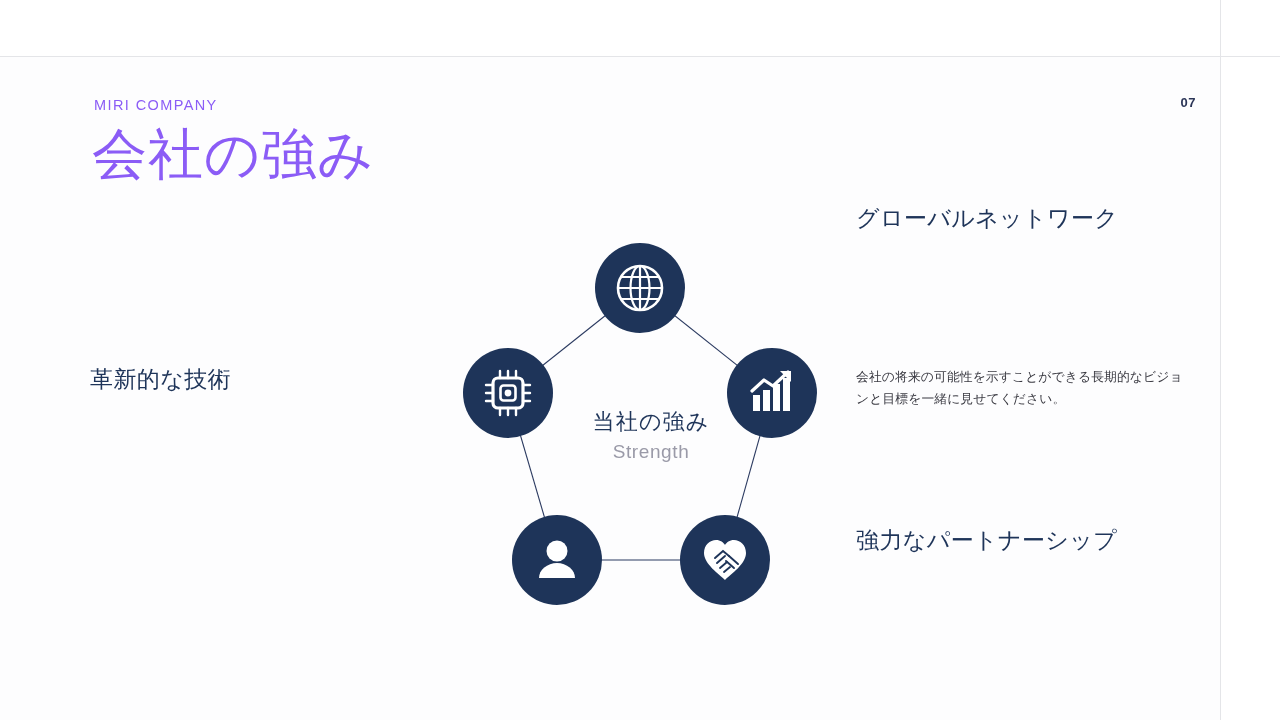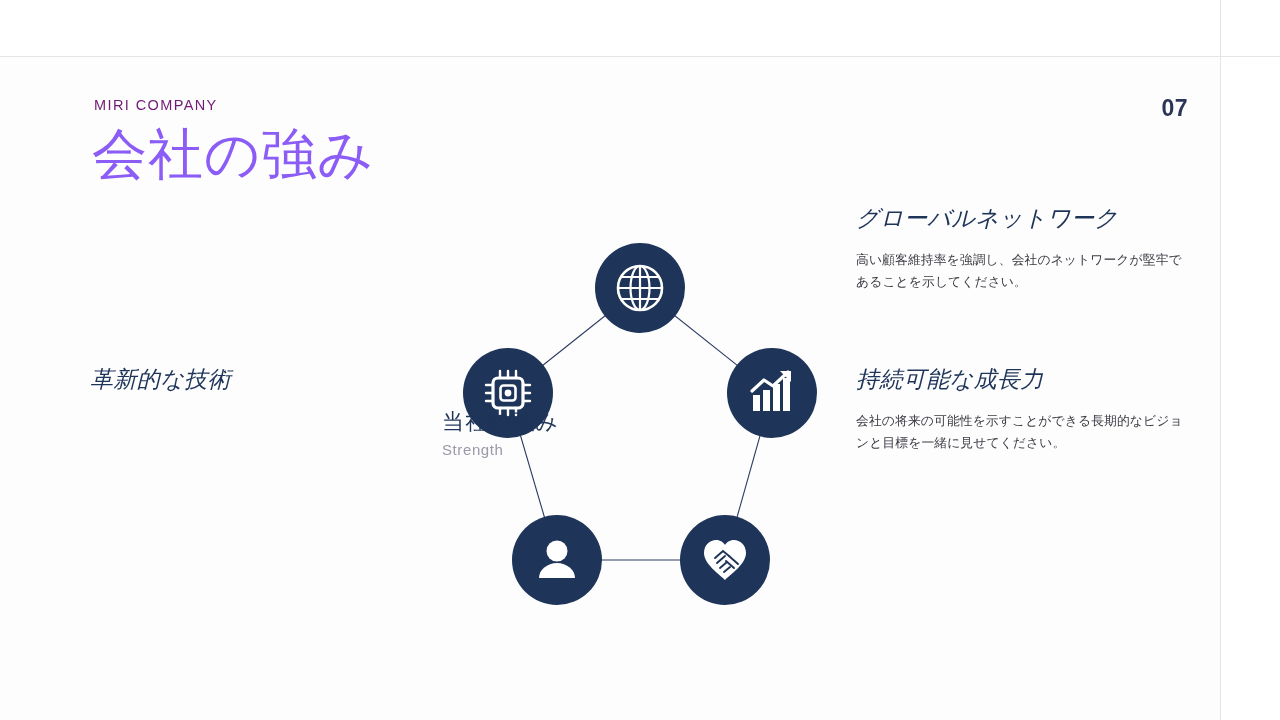--- a/index.html
+++ b/index.html
@@ -50,40 +50,40 @@
     background: #fdfdfe;
   }
 
   
   .eyebrow {
     position: absolute;
     left: 94px;
     top: 97px;
     font-size: 14.5px;
     letter-spacing: 1.4px;
-    color: #701a75;
+    color: #8b5cf6;
     font-weight: 400;
     white-space: nowrap;
   }
   .page-title {
     position: absolute;
     left: 92px;
     top: 124px;
     font-size: 55px;
     line-height: 1.1;
     color: #8b5cf6;
     font-weight: 400;
     letter-spacing: 1px;
     white-space: nowrap;
   }
   .page-number {
     position: absolute;
-    right: 92px;
+    right: 84px;
     top: 95px;
-    font-size: 23px;
+    font-size: 13px;
     font-weight: 700;
     color: #2b3557;
     letter-spacing: 0.5px;
   }
 
   
   .feature {
     position: absolute;
     width: 335px;
   }
@@ -91,21 +91,20 @@
   .feature-right { left: 856px; }
 
   .feature h3 {
     margin: 0 0 16px 0;
     font-size: 23px;
     font-weight: 400;
     color: #1e3459;
     letter-spacing: 0.4px;
     line-height: 1.2;
     white-space: nowrap;
-    font-style: italic;
   }
   .feature p {
     margin: 0;
     font-size: 12.8px;
     line-height: 1.72;
     color: #3a3a42;
     letter-spacing: 0.1px;
   }
   .feature-right { width: 336px; }
 
@@ -122,34 +121,34 @@
   .node-circle { fill: #1e3459; }
   .link-line {
     stroke: #2b3a60;
     stroke-width: 1.1;
     fill: none;
   }
   .icon-glyph { fill: #ffffff; }
 
   .center-label {
     position: absolute;
-    left: 2px;
+    left: 11px;
     top: 192px;
     width: 400px;
-    text-align: left;
+    text-align: center;
     pointer-events: none;
   }
   .center-label .jp {
     font-size: 22px;
     color: #1e3459;
     letter-spacing: 1.2px;
     line-height: 1.35;
   }
   .center-label .en {
-    font-size: 15px;
+    font-size: 19px;
     color: #9a9aa8;
     letter-spacing: 0.6px;
     margin-top: 4px;
   }
 </style>
 </head>
 <body>
 
 <div id="slide">
 
@@ -163,29 +162,28 @@
 
   <div class="feature feature-left" style="top:366px">
     <h3>革新的な技術</h3>
   </div>
 
   <div class="feature feature-left" style="top:527px">
   </div>
 
   <div class="feature feature-right" style="top:205px">
     <h3>グローバルネットワーク</h3>
-    <p>高い顧客維持率を強調し、会社のネットワークが堅牢であることを示してください。</p>
   </div>
 
   <div class="feature feature-right" style="top:366px">
-    <h3>持続可能な成長力</h3>
     <p>会社の将来の可能性を示すことができる長期的なビジョンと目標を一緒に見せてください。</p>
   </div>
 
   <div class="feature feature-right" style="top:527px">
+    <h3>強力なパートナーシップ</h3>
   </div>
 
   <div id="diagram">
     <svg width="400" height="420" viewBox="0 0 400 420" xmlns="http://www.w3.org/2000/svg">
 
       <g>
         <line class="link-line" x1="200" y1="73" x2="68" y2="178"></line>
         <line class="link-line" x1="200" y1="73" x2="332" y2="178"></line>
         <line class="link-line" x1="68" y1="178" x2="117" y2="345"></line>
         <line class="link-line" x1="332" y1="178" x2="285" y2="345"></line>

